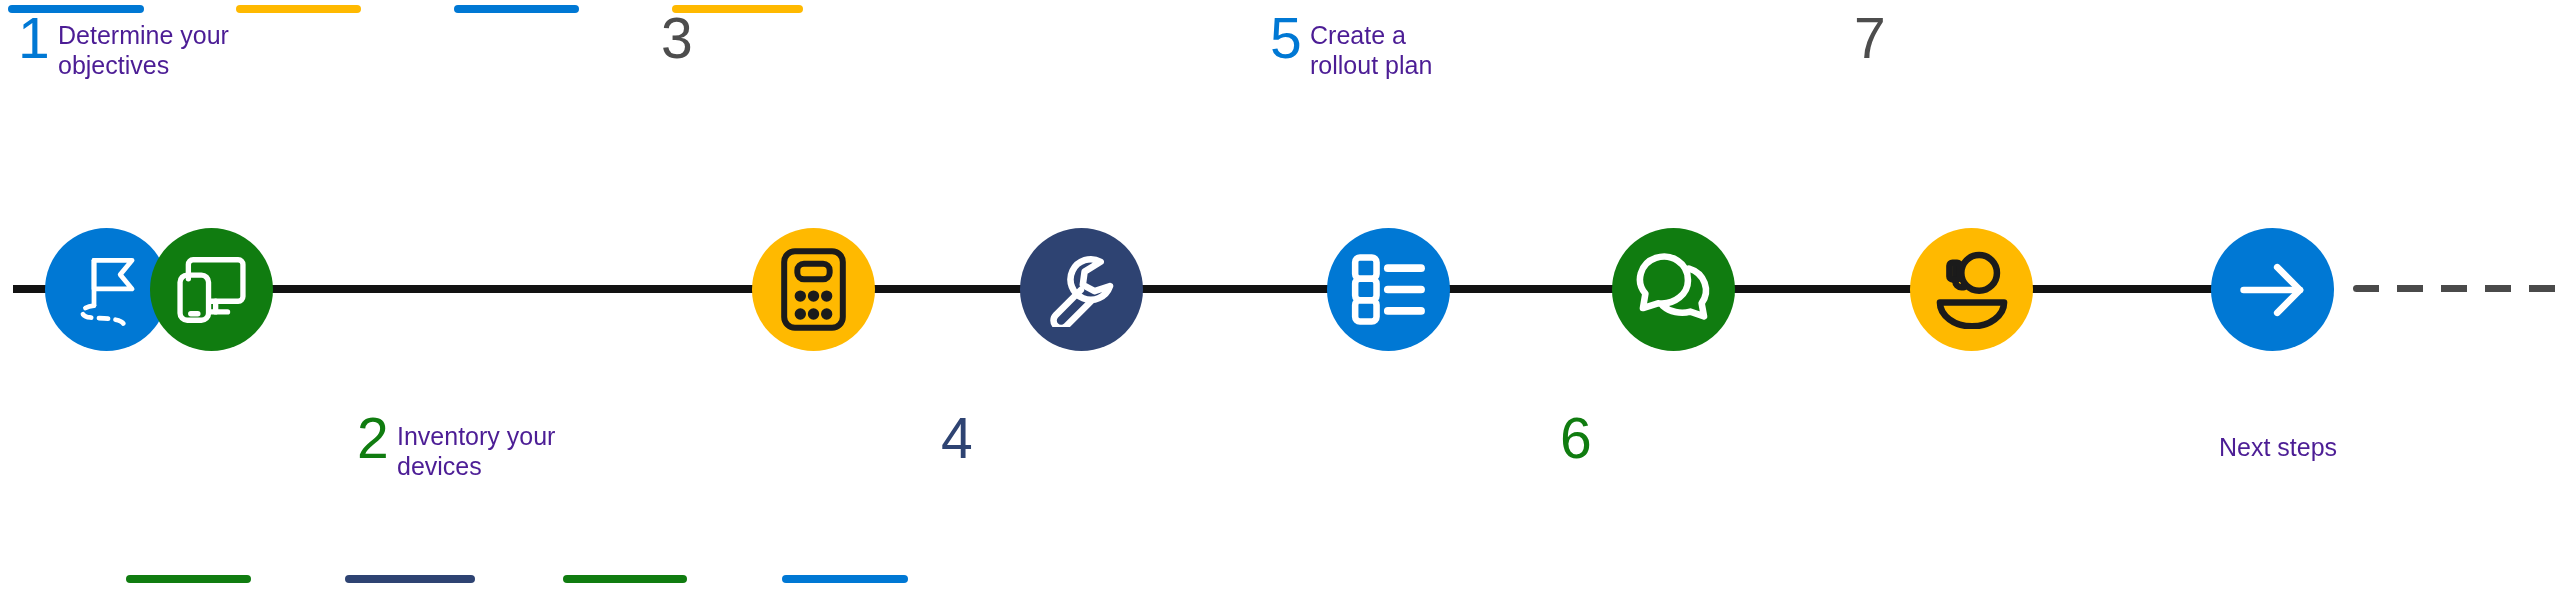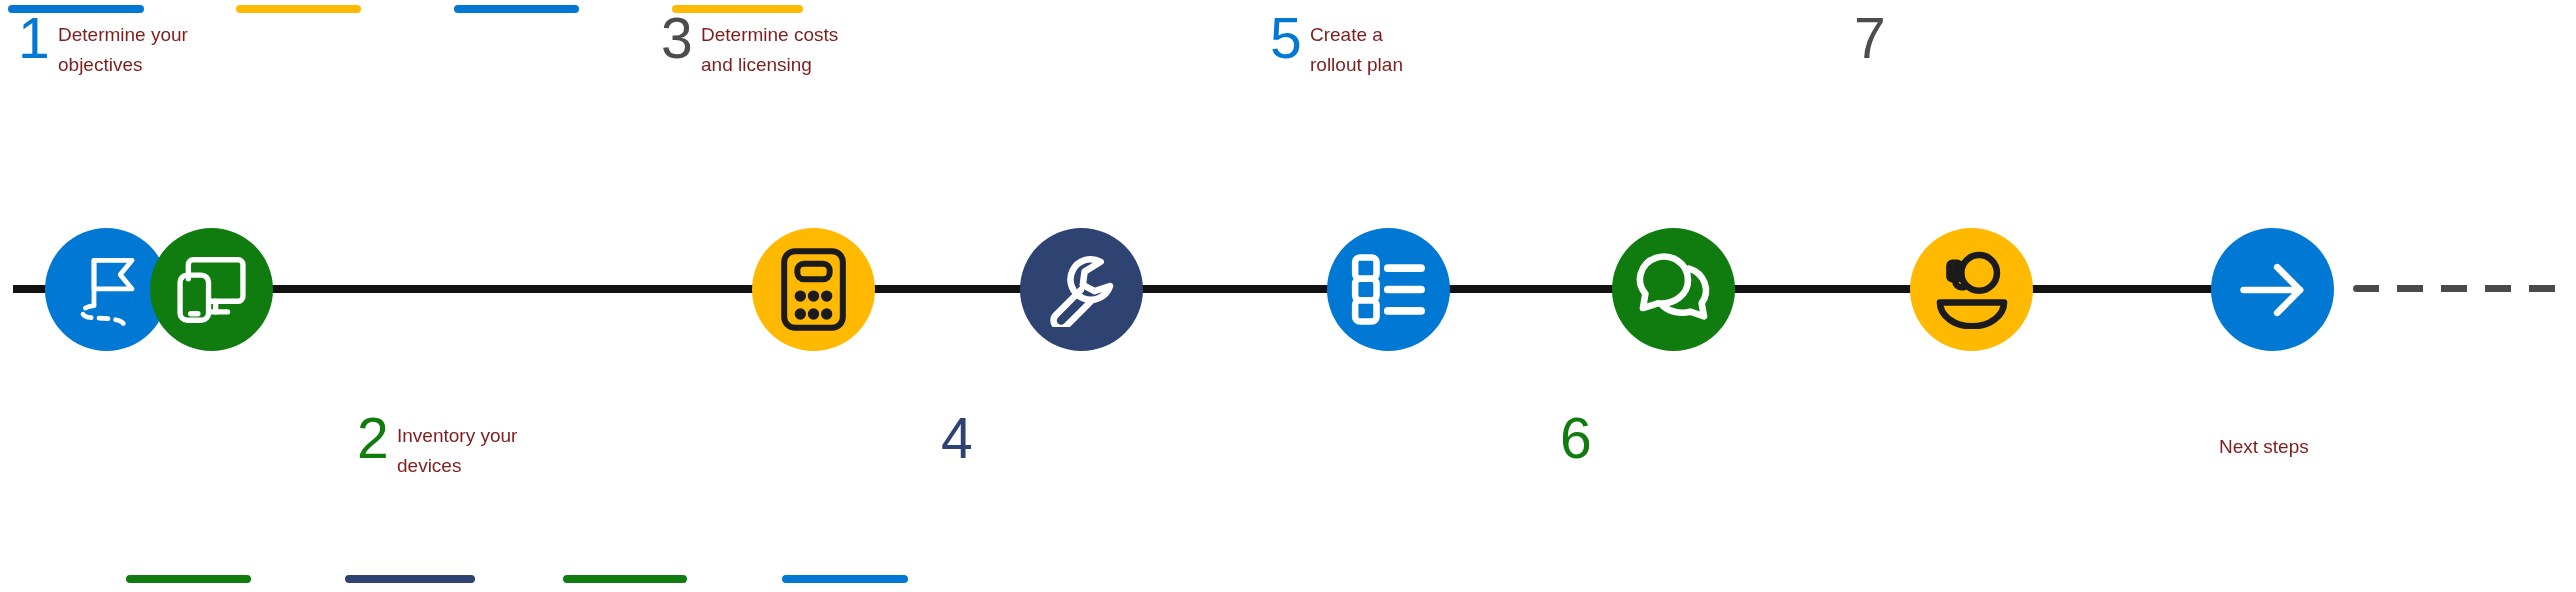--- a/index.html
+++ b/index.html
@@ -39,21 +39,21 @@
   .label{
     position:absolute;display:flex;align-items:flex-start;
     white-space:nowrap;
   }
   .label .num{
     font-size:57px;line-height:50px;font-weight:400;
     margin-right:8.3px;margin-top:-3.6px;
     font-family:"Liberation Sans","DejaVu Sans",sans-serif;
   }
   .label .txt{
-    font-size:19px;line-height:30px;color:#7f1d1d;font-weight:400;
+    font-size:25px;line-height:30px;color:#4c1d95;font-weight:400;
     padding-top:3.6px;
   }
   .label.plain .txt{padding-top:0;}
   .label .txt span{display:block;}
 </style>
 </head>
 <body>
 
 <div id="stage">
 
@@ -166,24 +166,20 @@
   <div class="label" style="left:18px;top:16.7px;">
     <span class="num" style="color:#0078D4;">1</span>
     <span class="txt">
       <span>Determine your</span>
       <span>objectives</span>
     </span>
   </div>
 
   <div class="label" style="left:661px;top:16.7px;">
     <span class="num" style="color:#4D4D4D;">3</span>
-    <span class="txt">
-      <span>Determine costs</span>
-      <span>and licensing</span>
-    </span>
   </div>
 
   <div class="label" style="left:1270px;top:16.7px;">
     <span class="num" style="color:#0078D4;">5</span>
     <span class="txt">
       <span>Create a</span>
       <span>rollout plan</span>
     </span>
   </div>
 

